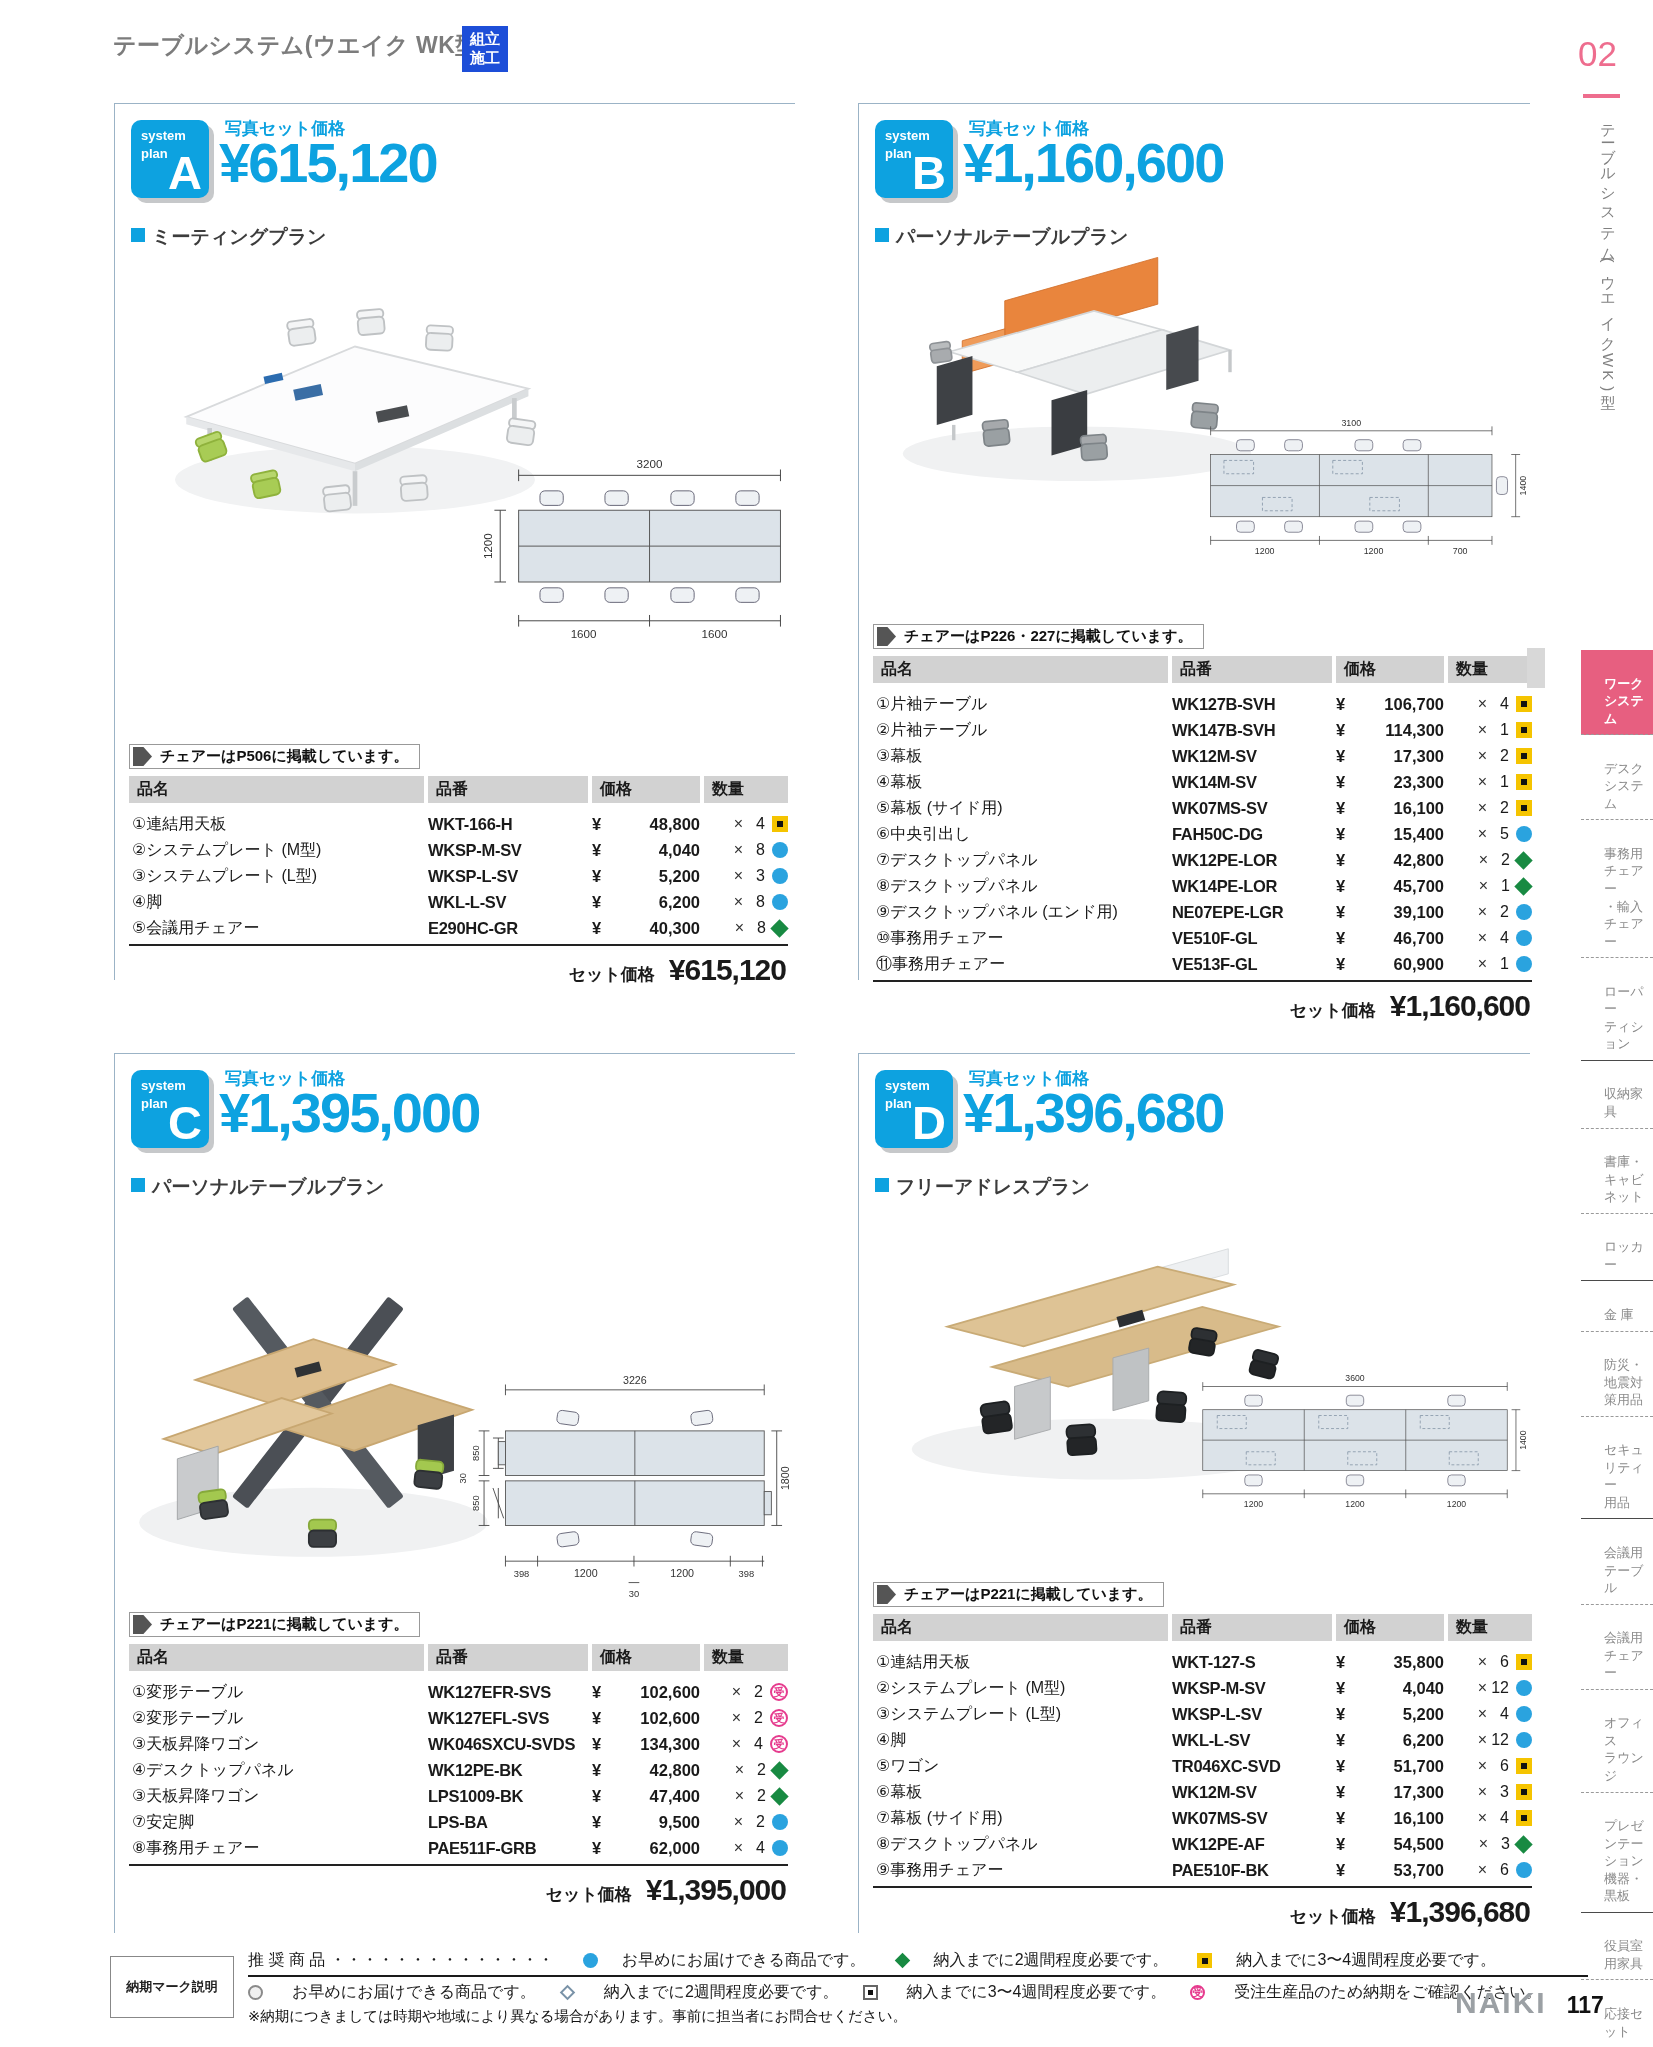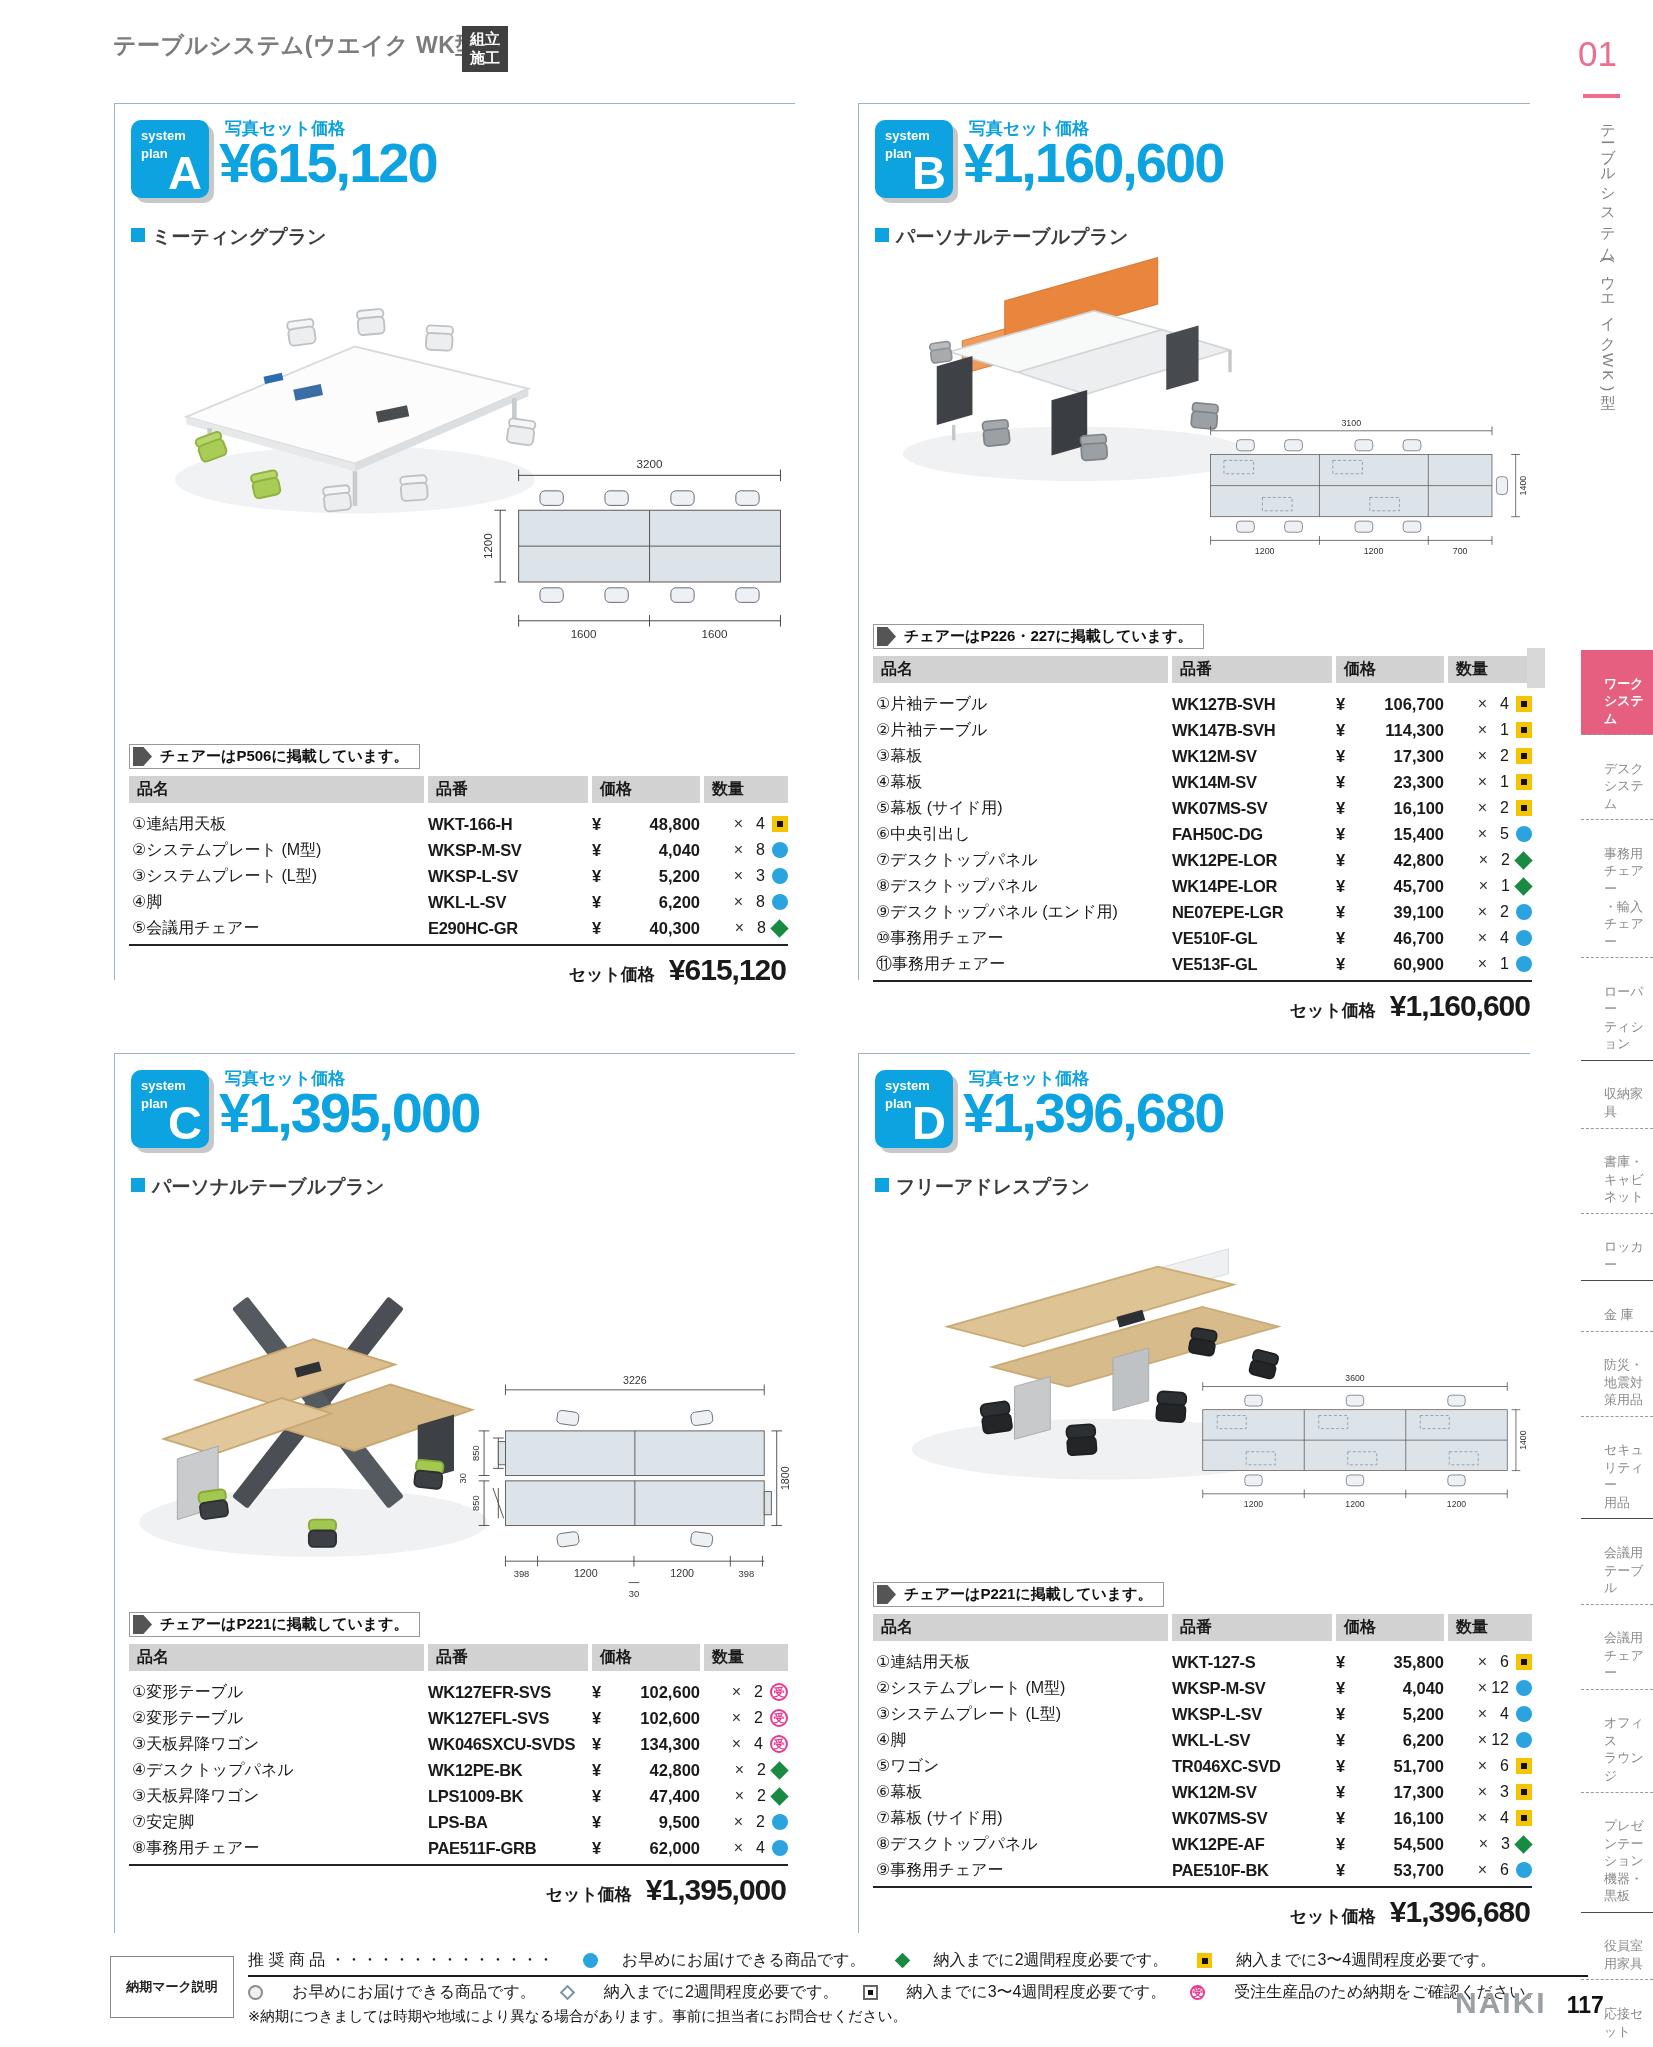--- a/index.html
+++ b/index.html
@@ -2,21 +2,21 @@
 <html><head>
 <meta charset="utf-8">
 <style>
   html,body{margin:0;padding:0;background:#e9e9e9;}
   *{box-sizing:border-box;}
   #page{position:relative;width:1653px;height:2047px;background:#ffffff;overflow:hidden;
         font-family:"Liberation Sans","DejaVu Sans",sans-serif;color:#1a1a1a;}
 
   
   .page-title{position:absolute;left:113px;top:30px;font-size:23px;font-weight:bold;color:#7c7c7c;letter-spacing:.5px;}
-  .assembly-badge{position:absolute;left:462px;top:26px;width:46px;height:46px;background:#404040;color:#fff;
+  .assembly-badge{position:absolute;left:462px;top:26px;width:46px;height:46px;background:#1d4ed8;color:#fff;
       display:flex;flex-direction:column;align-items:center;justify-content:center;font-size:15px;font-weight:bold;line-height:1.25;}
 
   
   .plan{position:absolute;border-top:1.5px solid #9bb3c6;border-left:1.5px solid #9bb3c6;}
   .pa{left:114px;top:103px;width:681px;height:877px;}
   .pb{left:858px;top:103px;width:672px;height:877px;}
   .pc{left:114px;top:1053px;width:681px;height:880px;}
   .pd{left:858px;top:1053px;width:672px;height:880px;}
 
   .plan-badge{position:absolute;left:16px;top:16px;width:78px;height:78px;background:#0da2e0;border-radius:10px;
@@ -1101,21 +1101,21 @@
           <span></span>
         </span>
 
         <span class="seg">
           <span>受注生産品のため納期をご確認ください。</span>
         </span>
       </div>
     <div class="lg3">※納期につきましては時期や地域により異なる場合があります。事前に担当者にお問合せください。</div>
   </div>
 
-  <div class="chapter">01</div>
+  <div class="chapter">02</div>
   <div class="chapter-dash"></div>
   <div class="vtitle">テーブルシステム(ウエイク WK型)</div>
   <div class="side-tab"></div>
   <div class="side-nav">
 
       <div class="side-item active div-dashed">
         <span>ワーク
 システム</span>
       </div>
 

